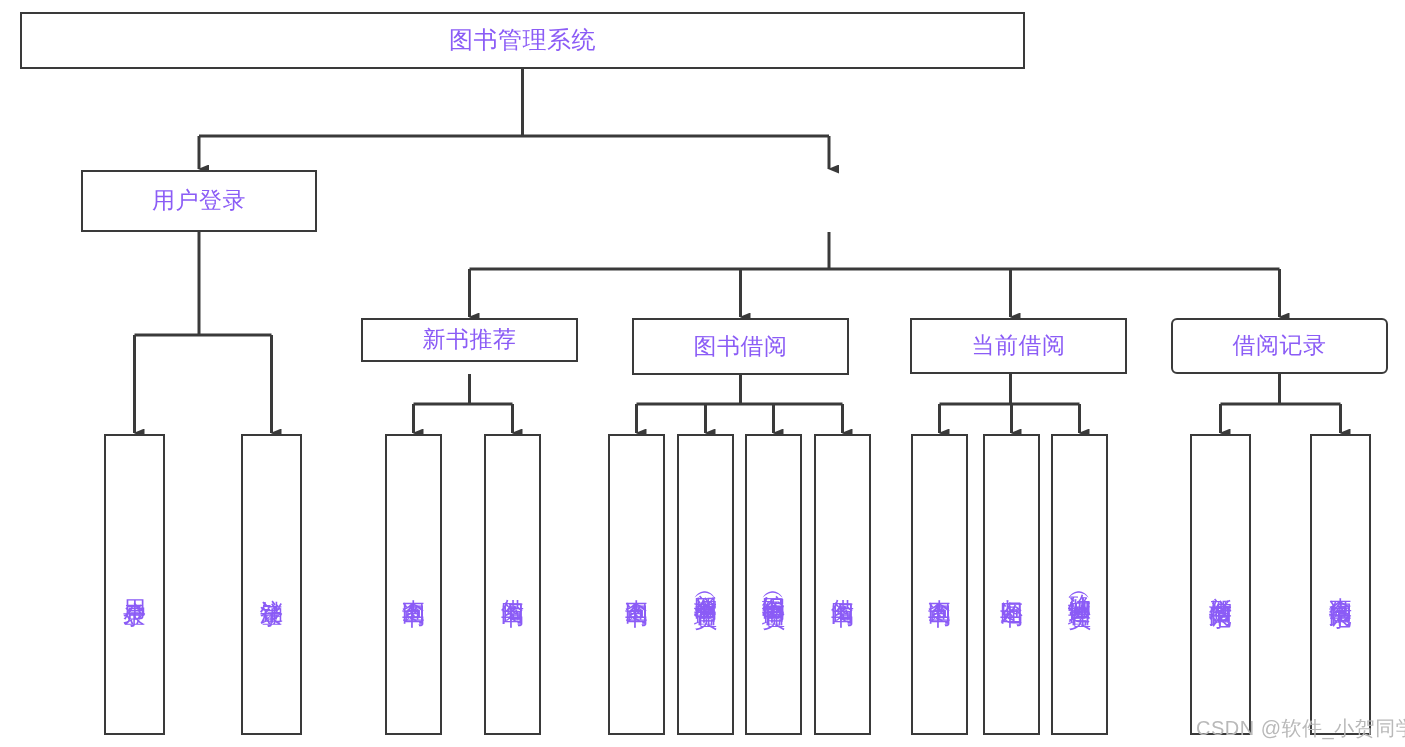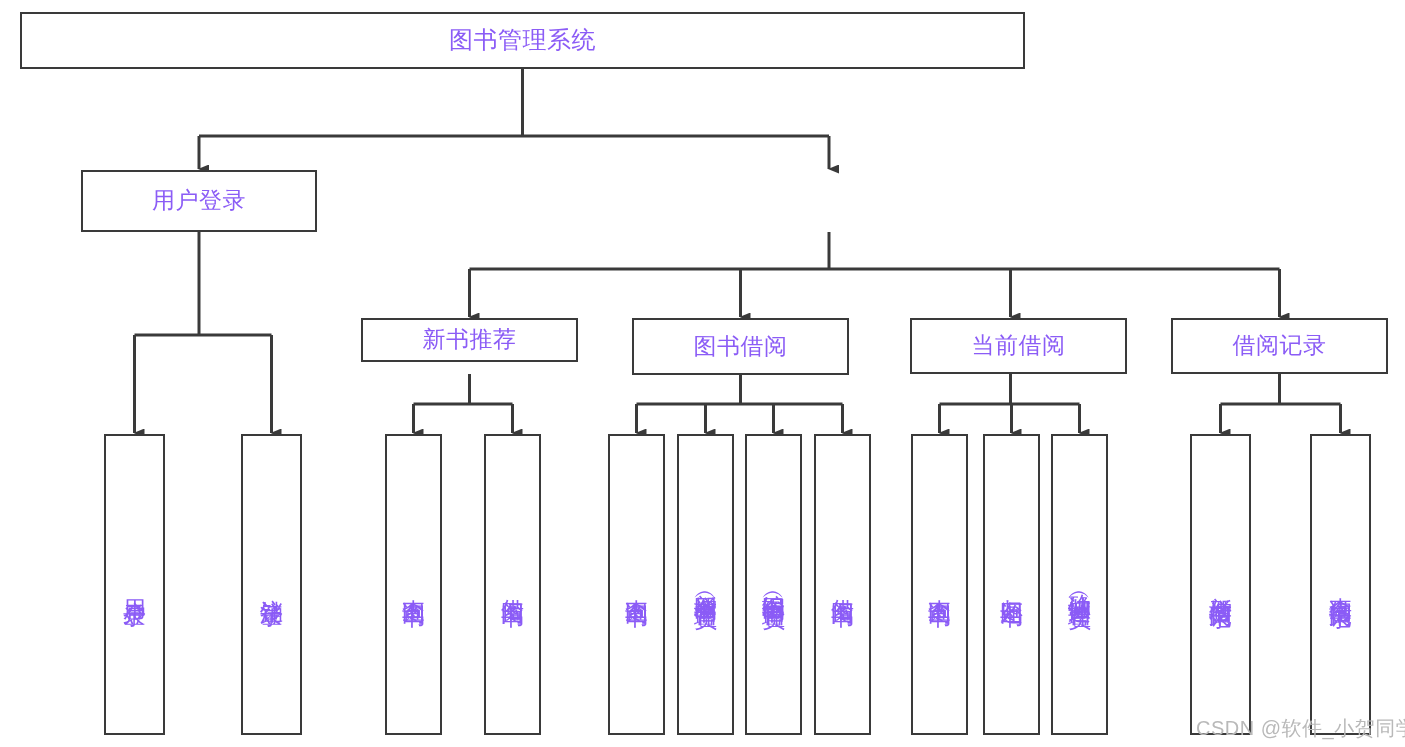--- a/index.html
+++ b/index.html
@@ -111,21 +111,21 @@
       </g>
   </svg>
 
   <div class="node horizontal root" style="left: 20px; top: 12px; width: 1005px; height: 57px;">图书管理系统</div>
 
   <div class="node horizontal" style="left: 81px; top: 170px; width: 236px; height: 62px;">用户登录</div>
 
   <div class="node horizontal" style="left: 361px; top: 318px; width: 217px; height: 44px;">新书推荐</div>
   <div class="node horizontal" style="left: 632px; top: 318px; width: 217px; height: 57px;">图书借阅</div>
   <div class="node horizontal" style="left: 902px; top: 318px; width: 217px; height: 56px; margin-left: 8px;">当前借阅</div>
-  <div class="node horizontal" style="left: 1171px; top: 318px; width: 217px; height: 56px;">借阅记录</div>
+  <div class="node horizontal" style="left: 1171px; top: 318px; width: 217px; height: 56px; border-radius: 6px;">借阅记录</div>
 
   <div class="node vertical" style="left: 104px; top: 434px; width: 61px; height: 301px;">用户登录</div>
   <div class="node vertical" style="left: 241px; top: 434px; width: 61px; height: 301px;">注销登录</div>
 
   <div class="node vertical" style="left: 385px; top: 434px; width: 57px; height: 301px;">查询图书</div>
   <div class="node vertical" style="left: 484px; top: 434px; width: 57px; height: 301px;">借阅图书</div>
 
   <div class="node vertical" style="left: 608px; top: 434px; width: 57px; height: 301px;">查询图书</div>
   <div class="node vertical" style="left: 677px; top: 434px; width: 57px; height: 301px;">新增图书（管理员）</div>
   <div class="node vertical" style="left: 745px; top: 434px; width: 57px; height: 301px;">编辑图书（管理员）</div>

